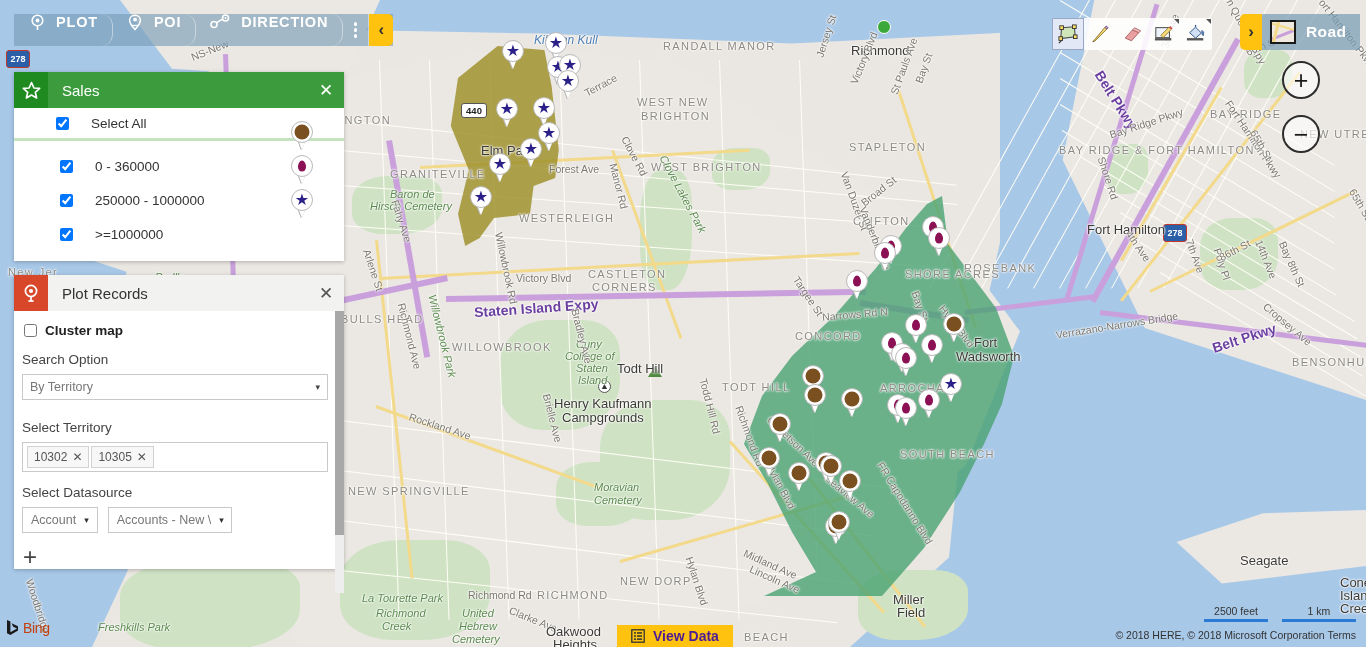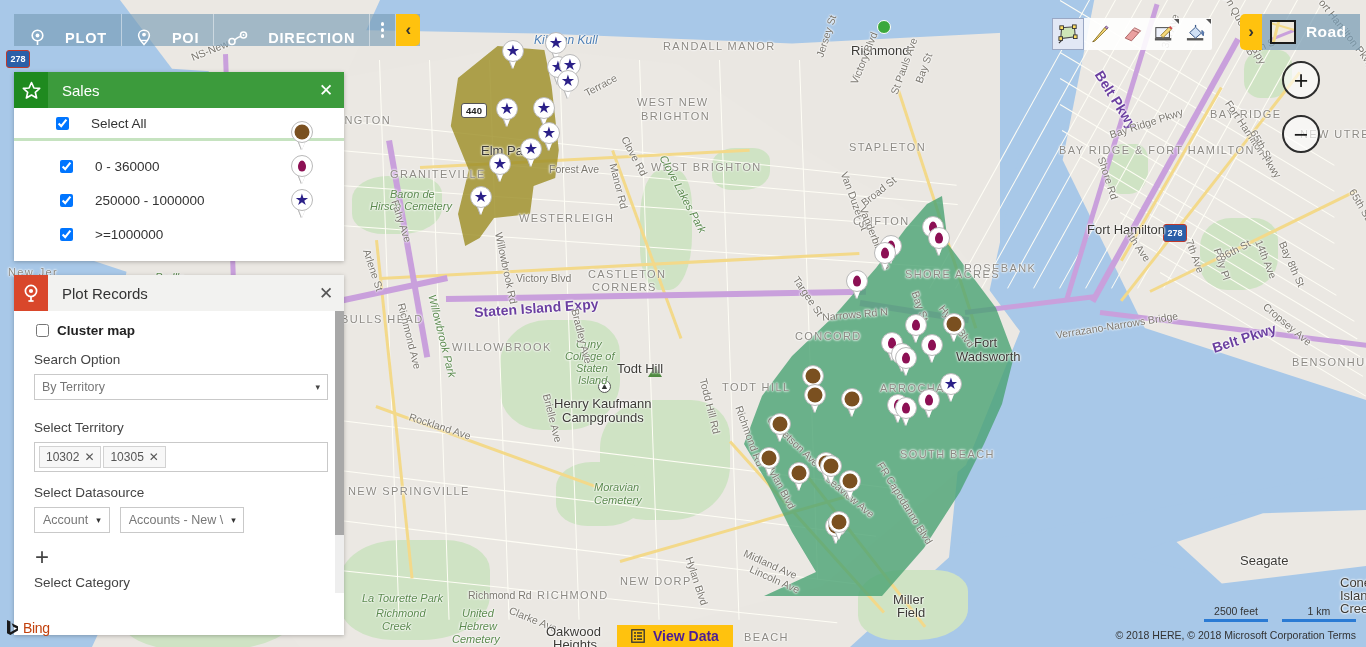--- a/index.html
+++ b/index.html
@@ -144,25 +144,26 @@
   #topnav {
     position: absolute; left: 14px; top: 14px;
     height: 32px;
     display: flex; align-items: stretch;
     background: rgba(118,155,180,0.62);
     color: #fff;
     z-index: 40;
     user-select: none;
   }
   .nav-item {
-    display: flex; align-items: flex-end; gap: 20px;
+    display: flex; align-items: flex-start; gap: 11px;
     padding: 0 14px;
     font-size: 14.5px; font-weight: bold; letter-spacing: 0.8px;
     border-right: 1px solid rgba(255,255,255,0.45);
     cursor: pointer;
+    border-radius: 12px;
   }
   .nav-item:first-child { padding-left: 16px; }
   .nav-kebab {
     display: flex; align-items: center; justify-content: center;
     width: 26px;
     border-right: 1px solid rgba(255,255,255,0.45);
     cursor: pointer;
   }
   .kebab-dots { display: flex; flex-direction: column; gap: 2.5px; }
   .kebab-dots i { display: block; width: 3.5px; height: 3.5px; background: #fff; border-radius: 50%; }
@@ -230,22 +231,22 @@
   .sales-row .cb { margin-right: 22px; }
   .sales-row .lbl { flex: 1; }
   .sales-row .pinwrap { width: 62px; display: flex; justify-content: center; }
 
   
   #panel-plot { margin-top: 14px; position: relative; }
   #panel-plot .panel-head { background: #f2f2f0; color: #333; }
   #panel-plot .badge { background: #d9472b; }
   #panel-plot .pclose { color: #555; }
   .plot-body {
-    padding: 12px 16px 10px 20px;
-    height: 324px;
+    padding: 12px 16px 10px 8px;
+    height: 258px;
     overflow: hidden;
     position: relative;
   }
   .plot-scroll {
     position: absolute;
     right: 0; top: 36px;
     width: 9px; height: 282px;
     background: #eee;
   }
   .plot-scroll .thumb {

